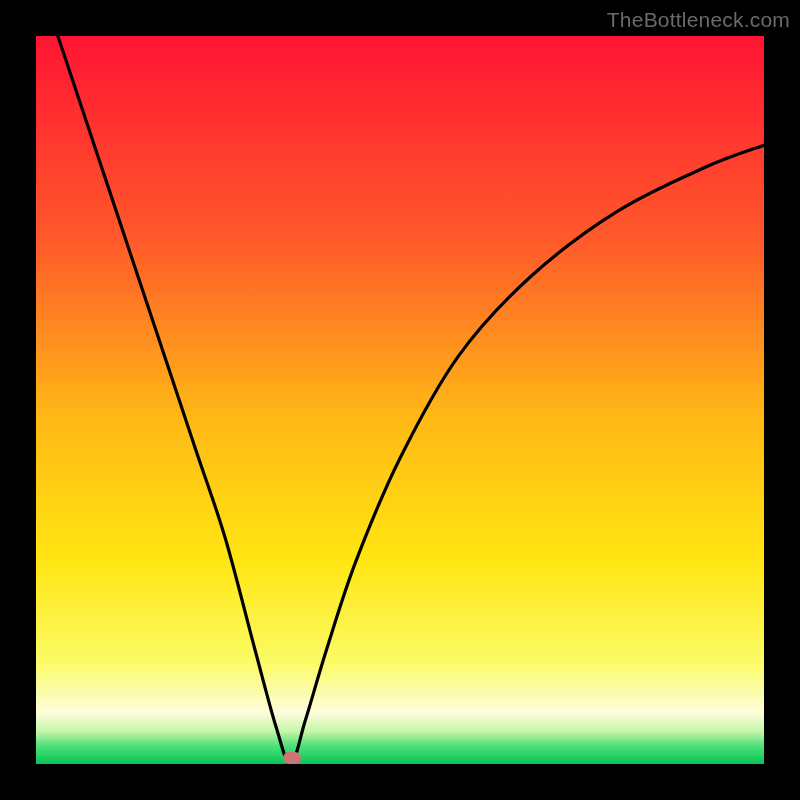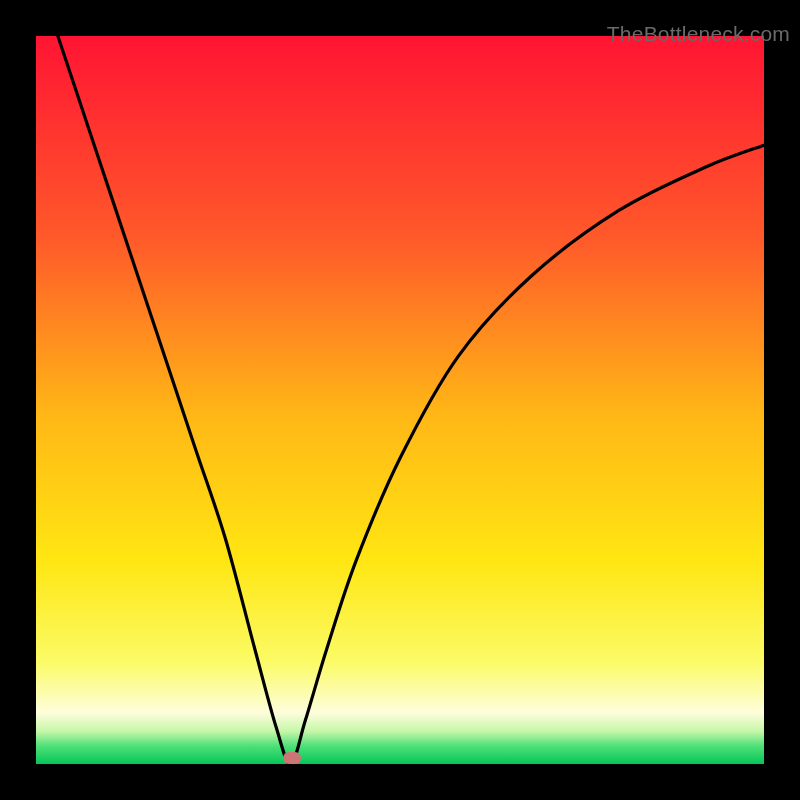--- a/index.html
+++ b/index.html
@@ -18,21 +18,21 @@
     width: 728px;
     height: 728px;
     overflow: hidden;
   }
   .gradient {
     position: absolute;
     left: 0; top: 0; right: 0; bottom: 0;
   }
   .watermark {
     position: absolute;
-    top: 22px;
+    top: 8px;
     right: 10px;
     color: #6a6a6a;
     font-size: 21px;
     font-weight: 500;
     letter-spacing: 0.2px;
   }
   svg.curve {
     position: absolute;
     left: 0; top: 0;
     width: 728px;

